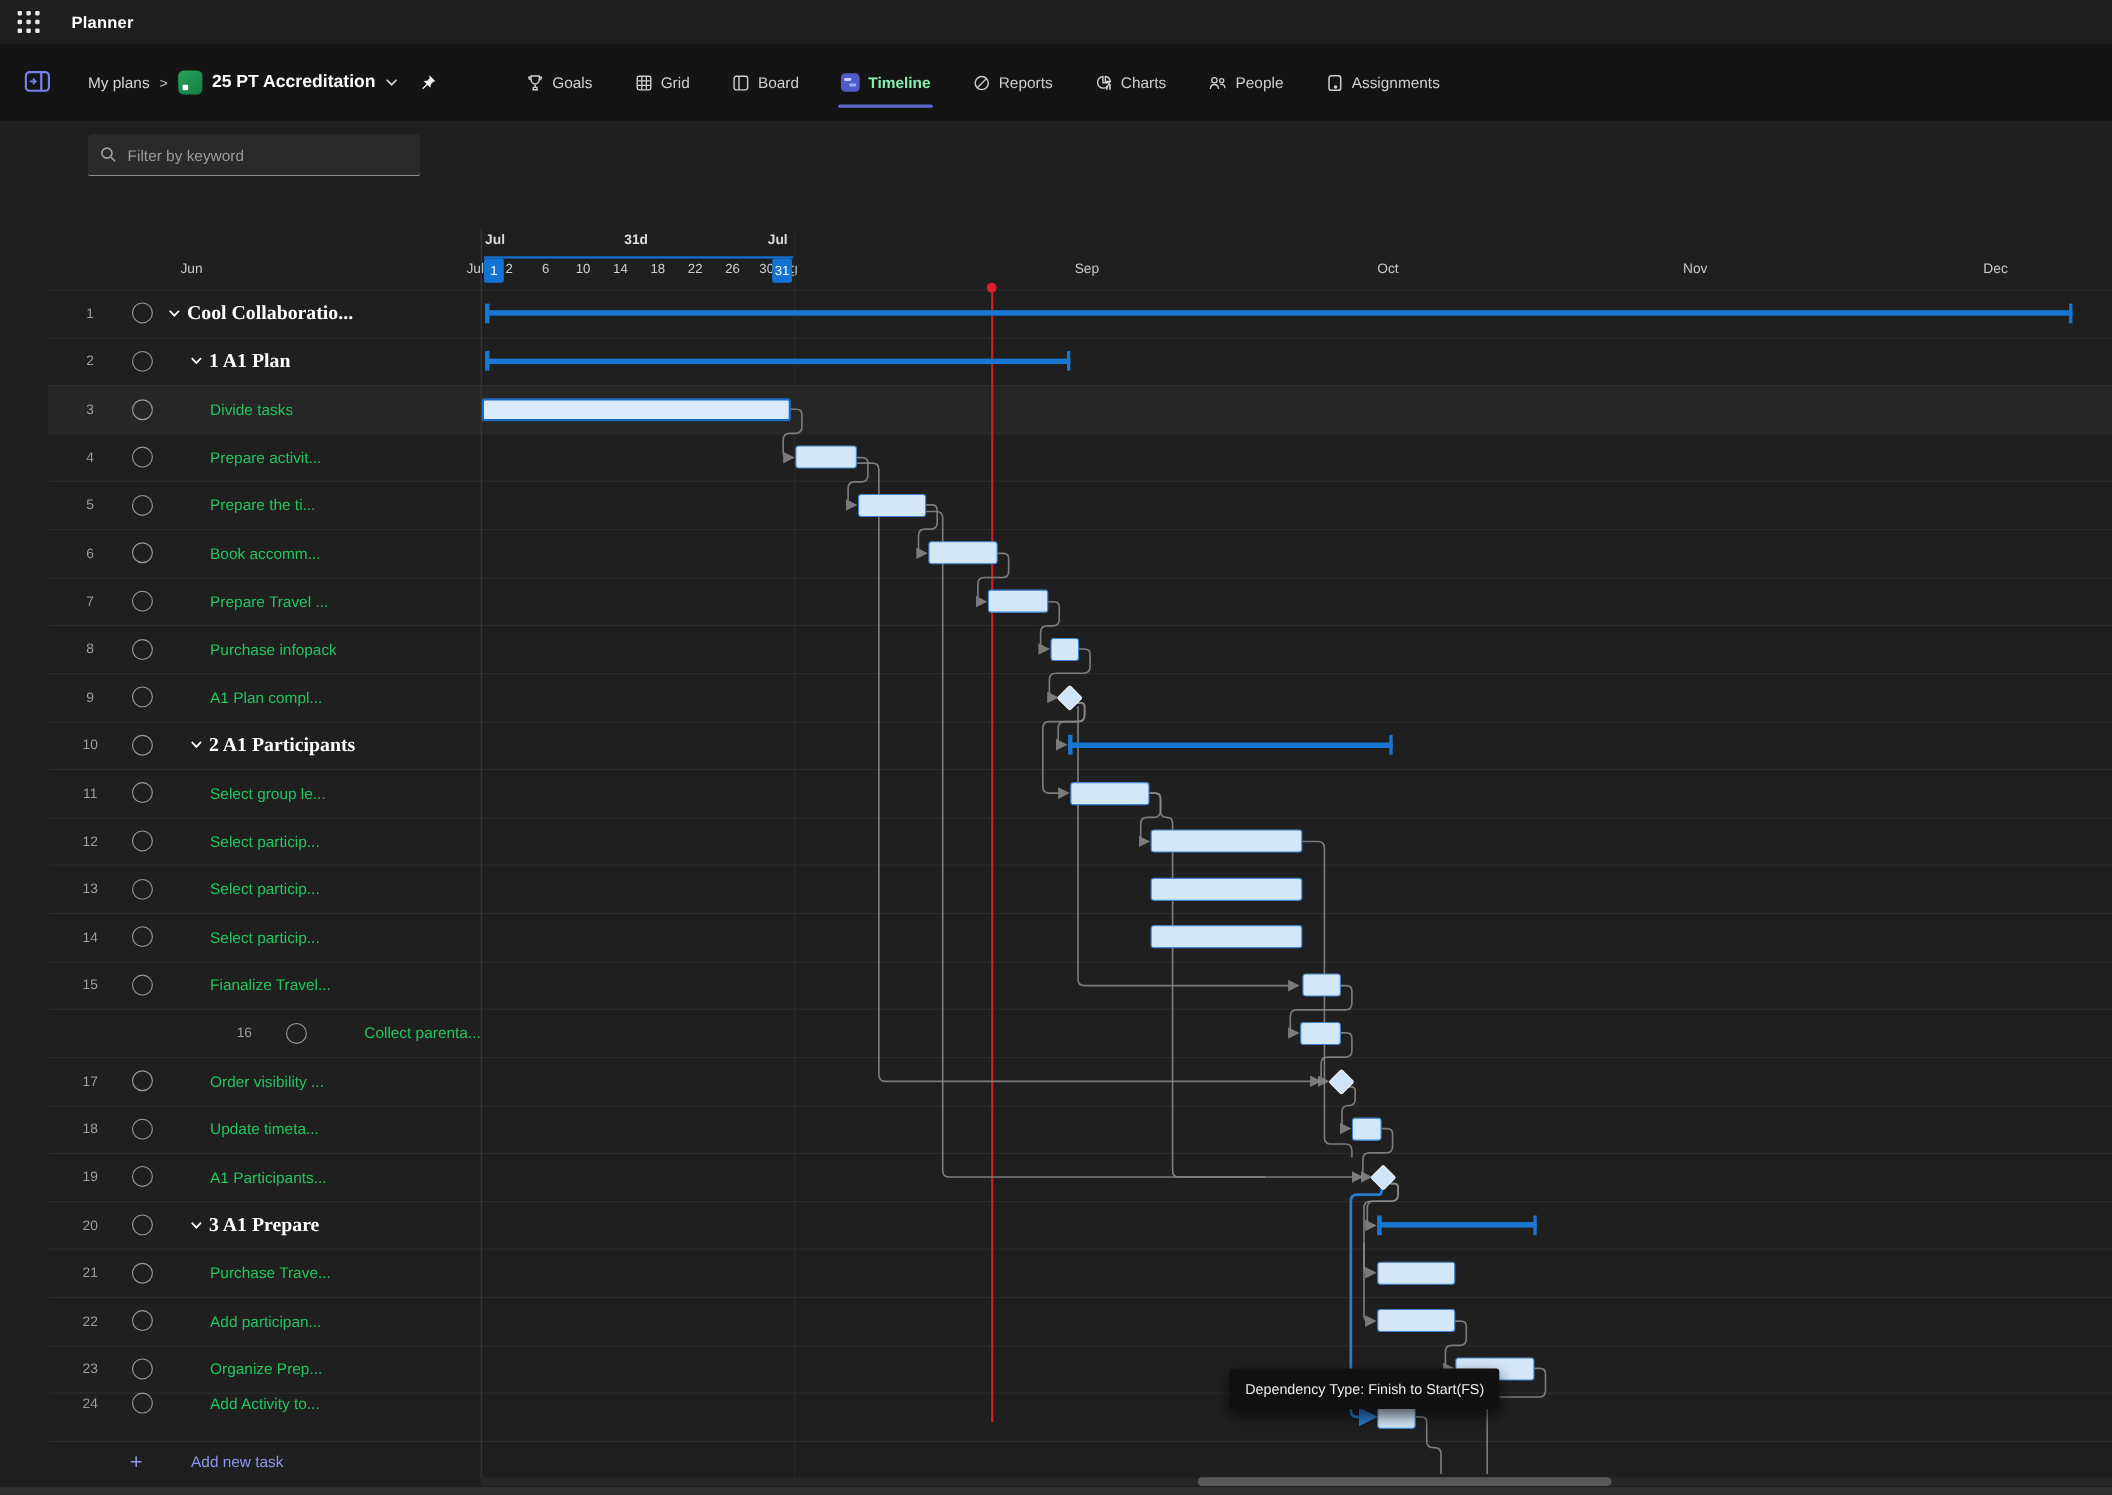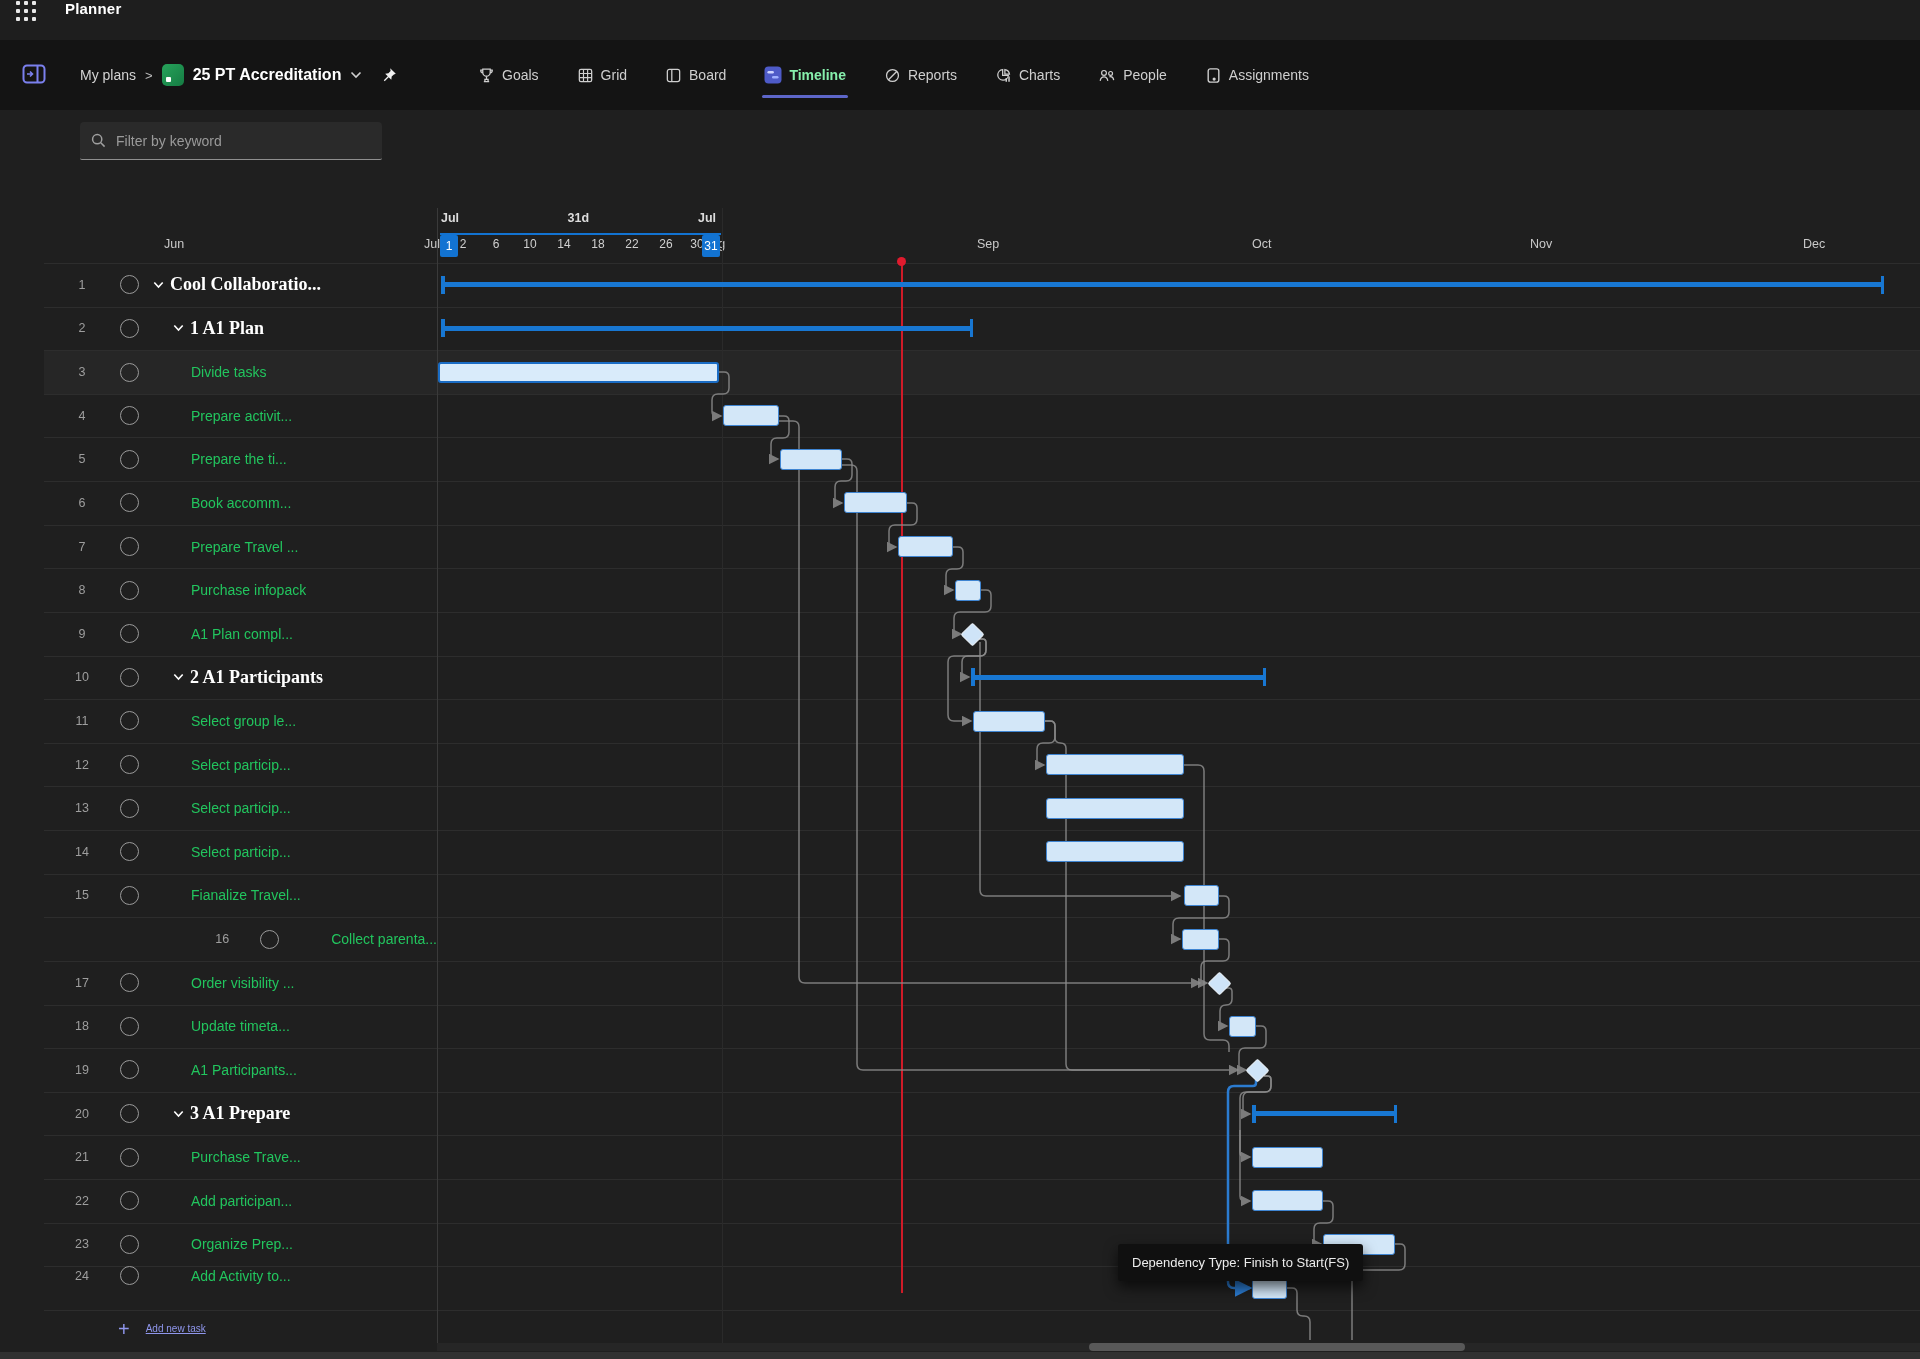--- a/index.html
+++ b/index.html
@@ -1,19 +1,19 @@
 <!DOCTYPE html>
 <html><head>
 <meta charset="utf-8">
 <style>
   html,body{margin:0;padding:0;background:#111;}
   .screen{position:relative;width:1920px;height:1359px;background:#1f1f1f;overflow:hidden;
           font-family:"Liberation Sans",sans-serif;color:#e6e6e6;}
   
-  .topbar{position:absolute;left:0;top:0;width:1920px;height:40px;background:#1e1e1e;display:flex;align-items:flex-start;}
+  .topbar{position:absolute;left:0;top:0;width:1920px;height:40px;background:#1e1e1e;display:flex;align-items:center;}
   .waffle{width:20px;height:20px;margin-left:15px;display:grid;grid-template-columns:repeat(3,1fr);gap:4px;padding:1px;}
   .waffle span{width:3.5px;height:3.5px;background:#e8e8e8;border-radius:1px;}
   .apptitle{margin-left:28px;font-size:15px;font-weight:700;color:#fff;letter-spacing:.2px;}
   
   .navbar{position:absolute;left:0;top:40px;width:1920px;height:70px;background:#141414;}
   .railtoggle{position:absolute;left:22px;top:24px;width:24px;height:20px;}
   .crumb{position:absolute;left:80px;top:0;height:70px;display:flex;align-items:center;gap:9px;}
   .crumb .myplans{font-size:14px;color:#d4d4d4;}
   .crumb .sep{color:#bdbdbd;font-size:13px;}
   .planicon{width:22px;height:22px;border-radius:5px;background:linear-gradient(135deg,#27a35b,#157c43);position:relative;}
@@ -63,21 +63,21 @@
   .taskbar.selected{border:2px solid #1a6cc4;background:#d9ebfa;}
   .milestone{position:absolute;width:15px;height:15px;background:#cfe4f8;border:1.6px solid #eef5fc;transform:rotate(45deg);border-radius:2px;}
   svg.wires{position:absolute;left:0;top:0;z-index:1;}
   .barlayer{position:absolute;left:0;top:0;z-index:3;width:0;height:0;}
   
   .tooltip{position:absolute;z-index:9;background:#101010;color:#ececec;font-size:13px;padding:11px 14px;
            border-radius:3px;box-shadow:0 6px 14px rgba(0,0,0,.65);white-space:nowrap;}
   
   .addtask{position:absolute;left:44px;top:1310px;width:393px;height:37px;display:flex;align-items:center;color:#8f96ec;cursor:pointer;}
   .addtask .plus{margin-left:74px;font-size:20px;line-height:20px;}
-  .addtask .albl{margin-left:16px;font-size:10px;text-decoration:underline;}
+  .addtask .albl{margin-left:44px;font-size:14px;}
   .hscroll-track{position:absolute;left:437px;top:1343px;width:1483px;height:8px;background:#262626;}
   .hscroll-thumb{position:absolute;left:1089px;top:1343px;width:376px;height:8px;border-radius:4px;background:#585858;}
   .bottomstrip{position:absolute;left:0;top:1352px;width:1920px;height:7px;background:#313131;}
 </style>
 </head>
 <body>
 
 <div class="screen">
 
   <header class="topbar">

